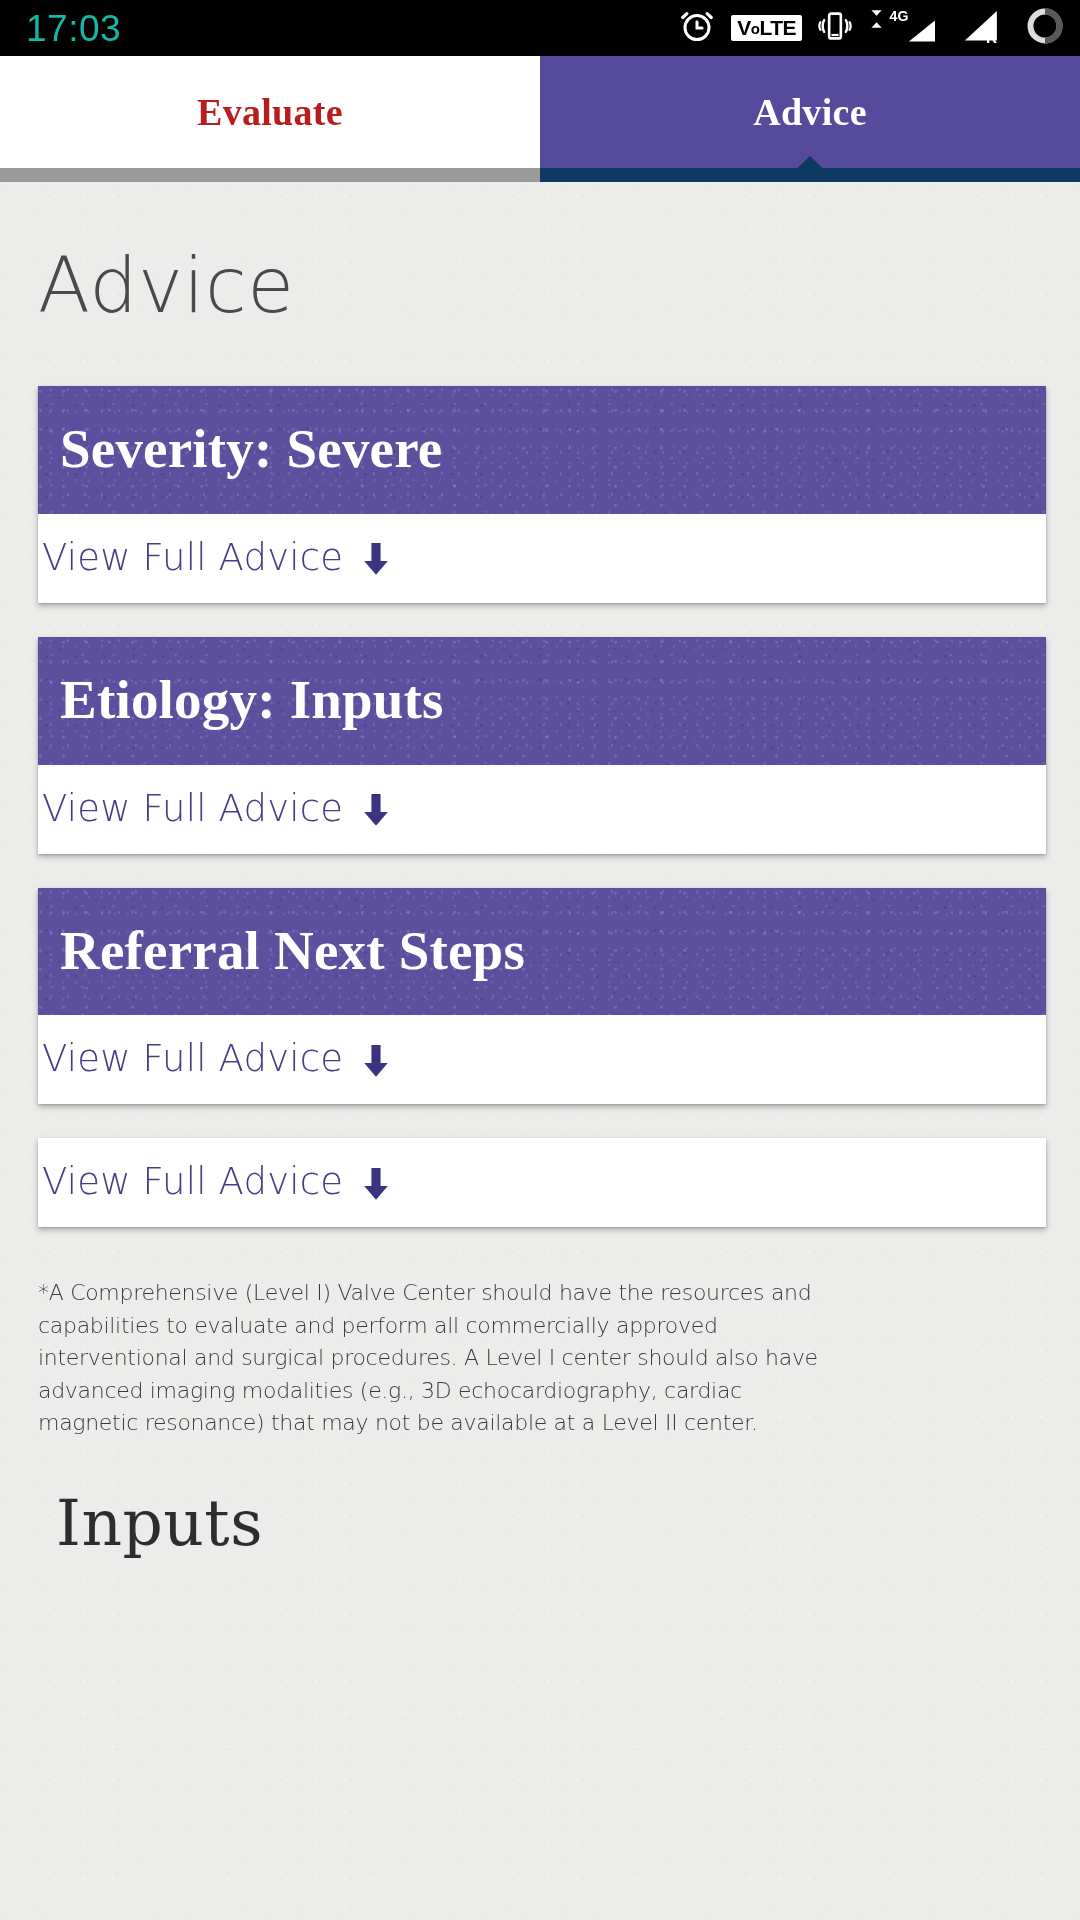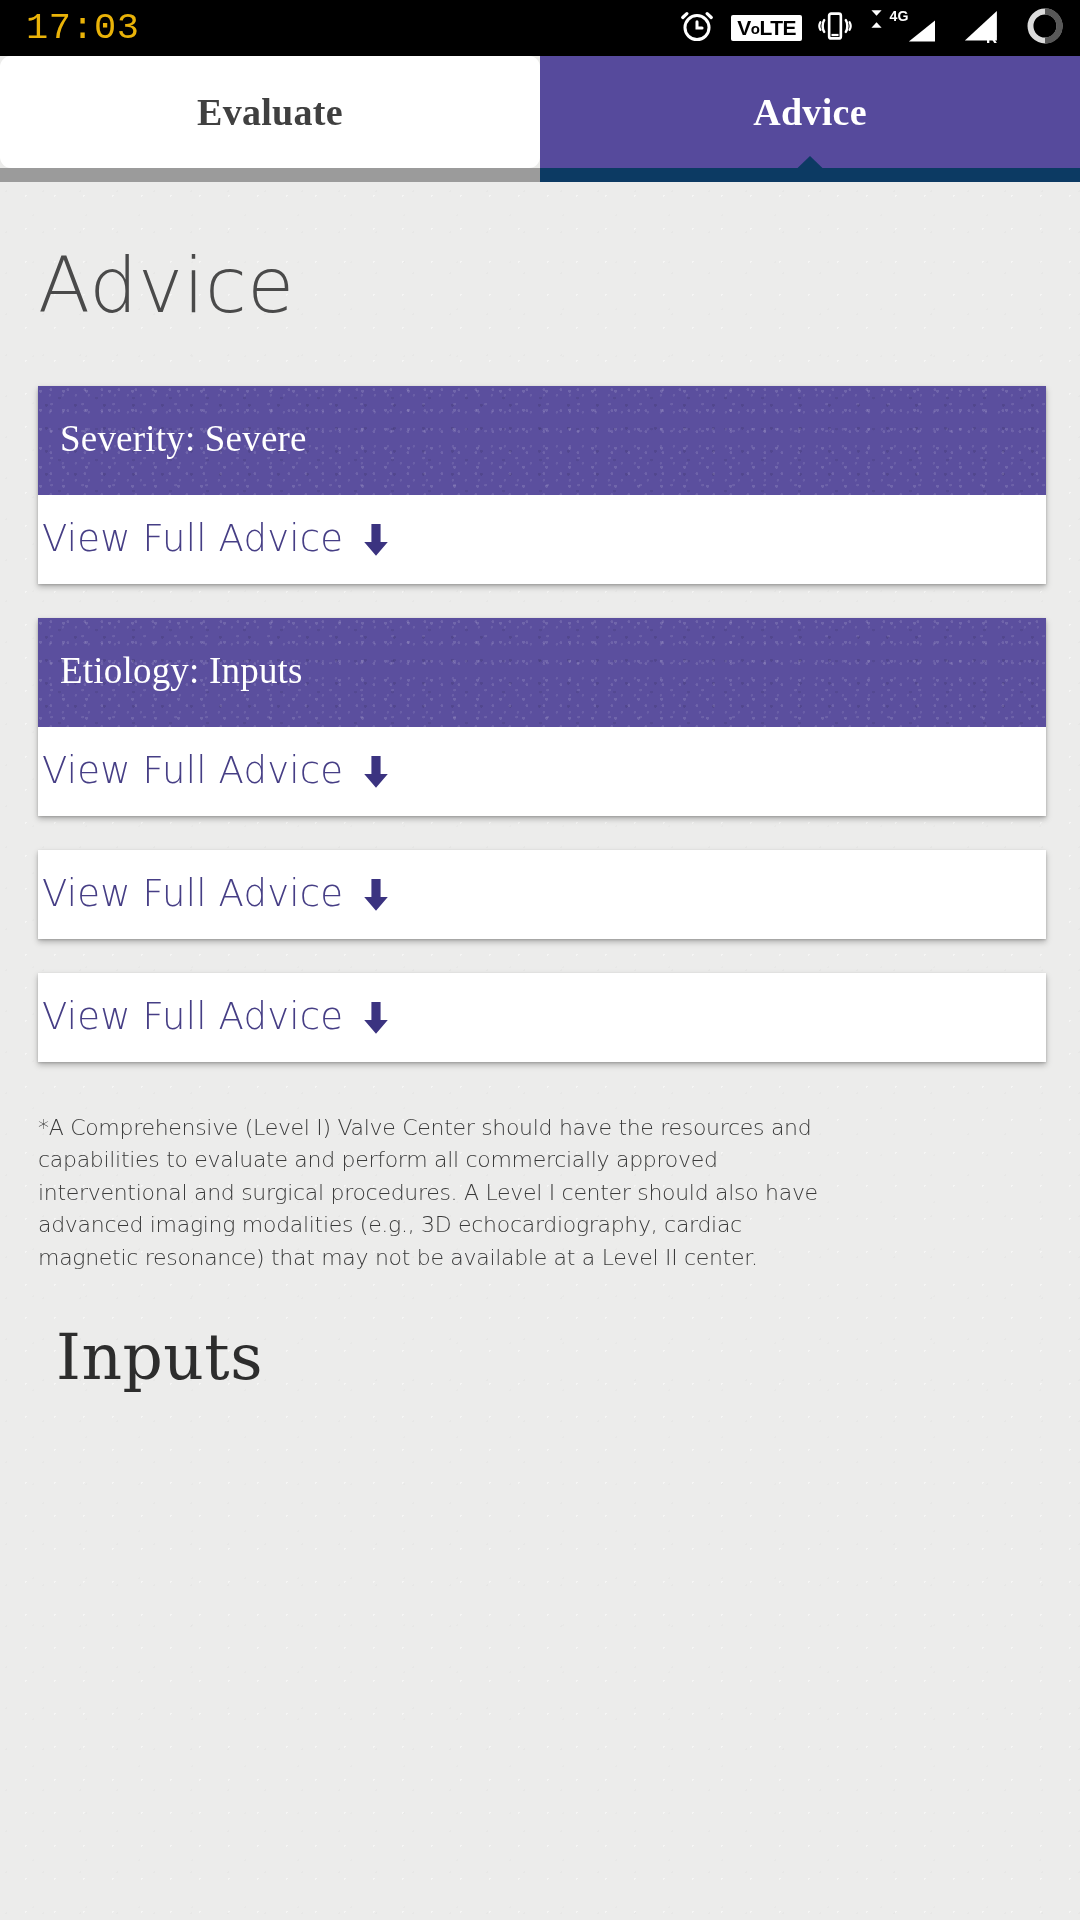--- a/index.html
+++ b/index.html
@@ -14,22 +14,22 @@
 
   
   #status-bar{
     position:relative;
     width:1080px; height:56px;
     background:#000;
     display:flex; align-items:center;
     padding:0 14px 0 26px;
   }
   #status-clock{
-    color:#eab308; font-size:37px; letter-spacing:0.5px;
-    font-family:Liberation Mono, monospace;
+    color:#14b8a6; font-size:37px; letter-spacing:0.5px;
+    font-family:Liberation Sans, sans-serif;
     line-height:1;
   }
   #status-icons{
     margin-left:auto;
     display:flex; align-items:center; gap:15px;
   }
   .sicon{ display:block; }
 
   .volte-badge{
     background:#fff; color:#000;
@@ -51,21 +51,21 @@
   }
   .tab{
     flex:1 1 50%;
     display:flex; align-items:center; justify-content:center;
     position:relative;
     font-family:"Liberation Serif", serif;
     font-weight:bold;
     font-size:38px;
     letter-spacing:0.3px;
   }
-  .tab.inactive{ background:#ffffff; color:#404040;border-radius:11px; }
+  .tab.inactive{ background:#ffffff; color:#b91c1c; }
   .tab.active{ background:#564a9c; color:#ffffff; }
 
   #tab-underline{
     width:1080px; height:14px;
     display:flex;
     position:relative;
   }
   #tab-underline .u-left{ flex:1 1 50%; background:#9b9b9b; }
   #tab-underline .u-right{ flex:1 1 50%; background:#0c3a63; position:relative; }
 
@@ -122,25 +122,26 @@
     background-image:
       radial-gradient(circle at 11% 28%, rgba(255,255,255,0.13) 0 1.4px, transparent 1.6px),
       radial-gradient(circle at 44% 67%, rgba(255,255,255,0.10) 0 1.2px, transparent 1.5px),
       radial-gradient(circle at 76% 18%, rgba(255,255,255,0.12) 0 1.3px, transparent 1.6px),
       radial-gradient(circle at 29% 84%, rgba(0,0,0,0.10) 0 1.3px, transparent 1.6px),
       radial-gradient(circle at 91% 55%, rgba(255,255,255,0.09) 0 1.1px, transparent 1.4px),
       radial-gradient(circle at 58% 39%, rgba(0,0,0,0.08) 0 1.2px, transparent 1.5px);
     background-size:23px 19px, 31px 27px, 17px 21px, 29px 23px, 13px 17px, 37px 31px;
     color:#ffffff;
     font-family:"Liberation Serif", serif;
-    font-size:37px;
+    font-size:55px;
     letter-spacing:0.2px;
     padding:34px 8px 36px 22px;
     line-height:1.05;
     white-space:nowrap;
+    font-weight:bold;
   }
 
   .card-footer{
     background:#ffffff;
     padding:22px 22px 24px 4px;
     display:flex; align-items:center;
   }
   .card-footer-label{
     color:#463e85;
     font-family:"DejaVu Sans", sans-serif;
@@ -278,20 +279,21 @@
         <span class="card-footer-label">View Full Advice</span>
         <span class="down-arrow">
           <svg width="34" height="36" viewBox="0 0 20 22">
             <path d="M7.2 1.2 h5.6 v11.0 h4.4 L10 20.6 L2.8 12.2 h4.4 Z" fill="#3b3380"></path>
           </svg>
         </span>
       </div>
     </div>
 
     <div class="advice-card">
+      <div class="card-header">Referral Next Steps</div>
       <div class="card-footer">
         <span class="card-footer-label">View Full Advice</span>
         <span class="down-arrow">
           <svg width="34" height="36" viewBox="0 0 20 22">
             <path d="M7.2 1.2 h5.6 v11.0 h4.4 L10 20.6 L2.8 12.2 h4.4 Z" fill="#3b3380"></path>
           </svg>
         </span>
       </div>
     </div>
 

